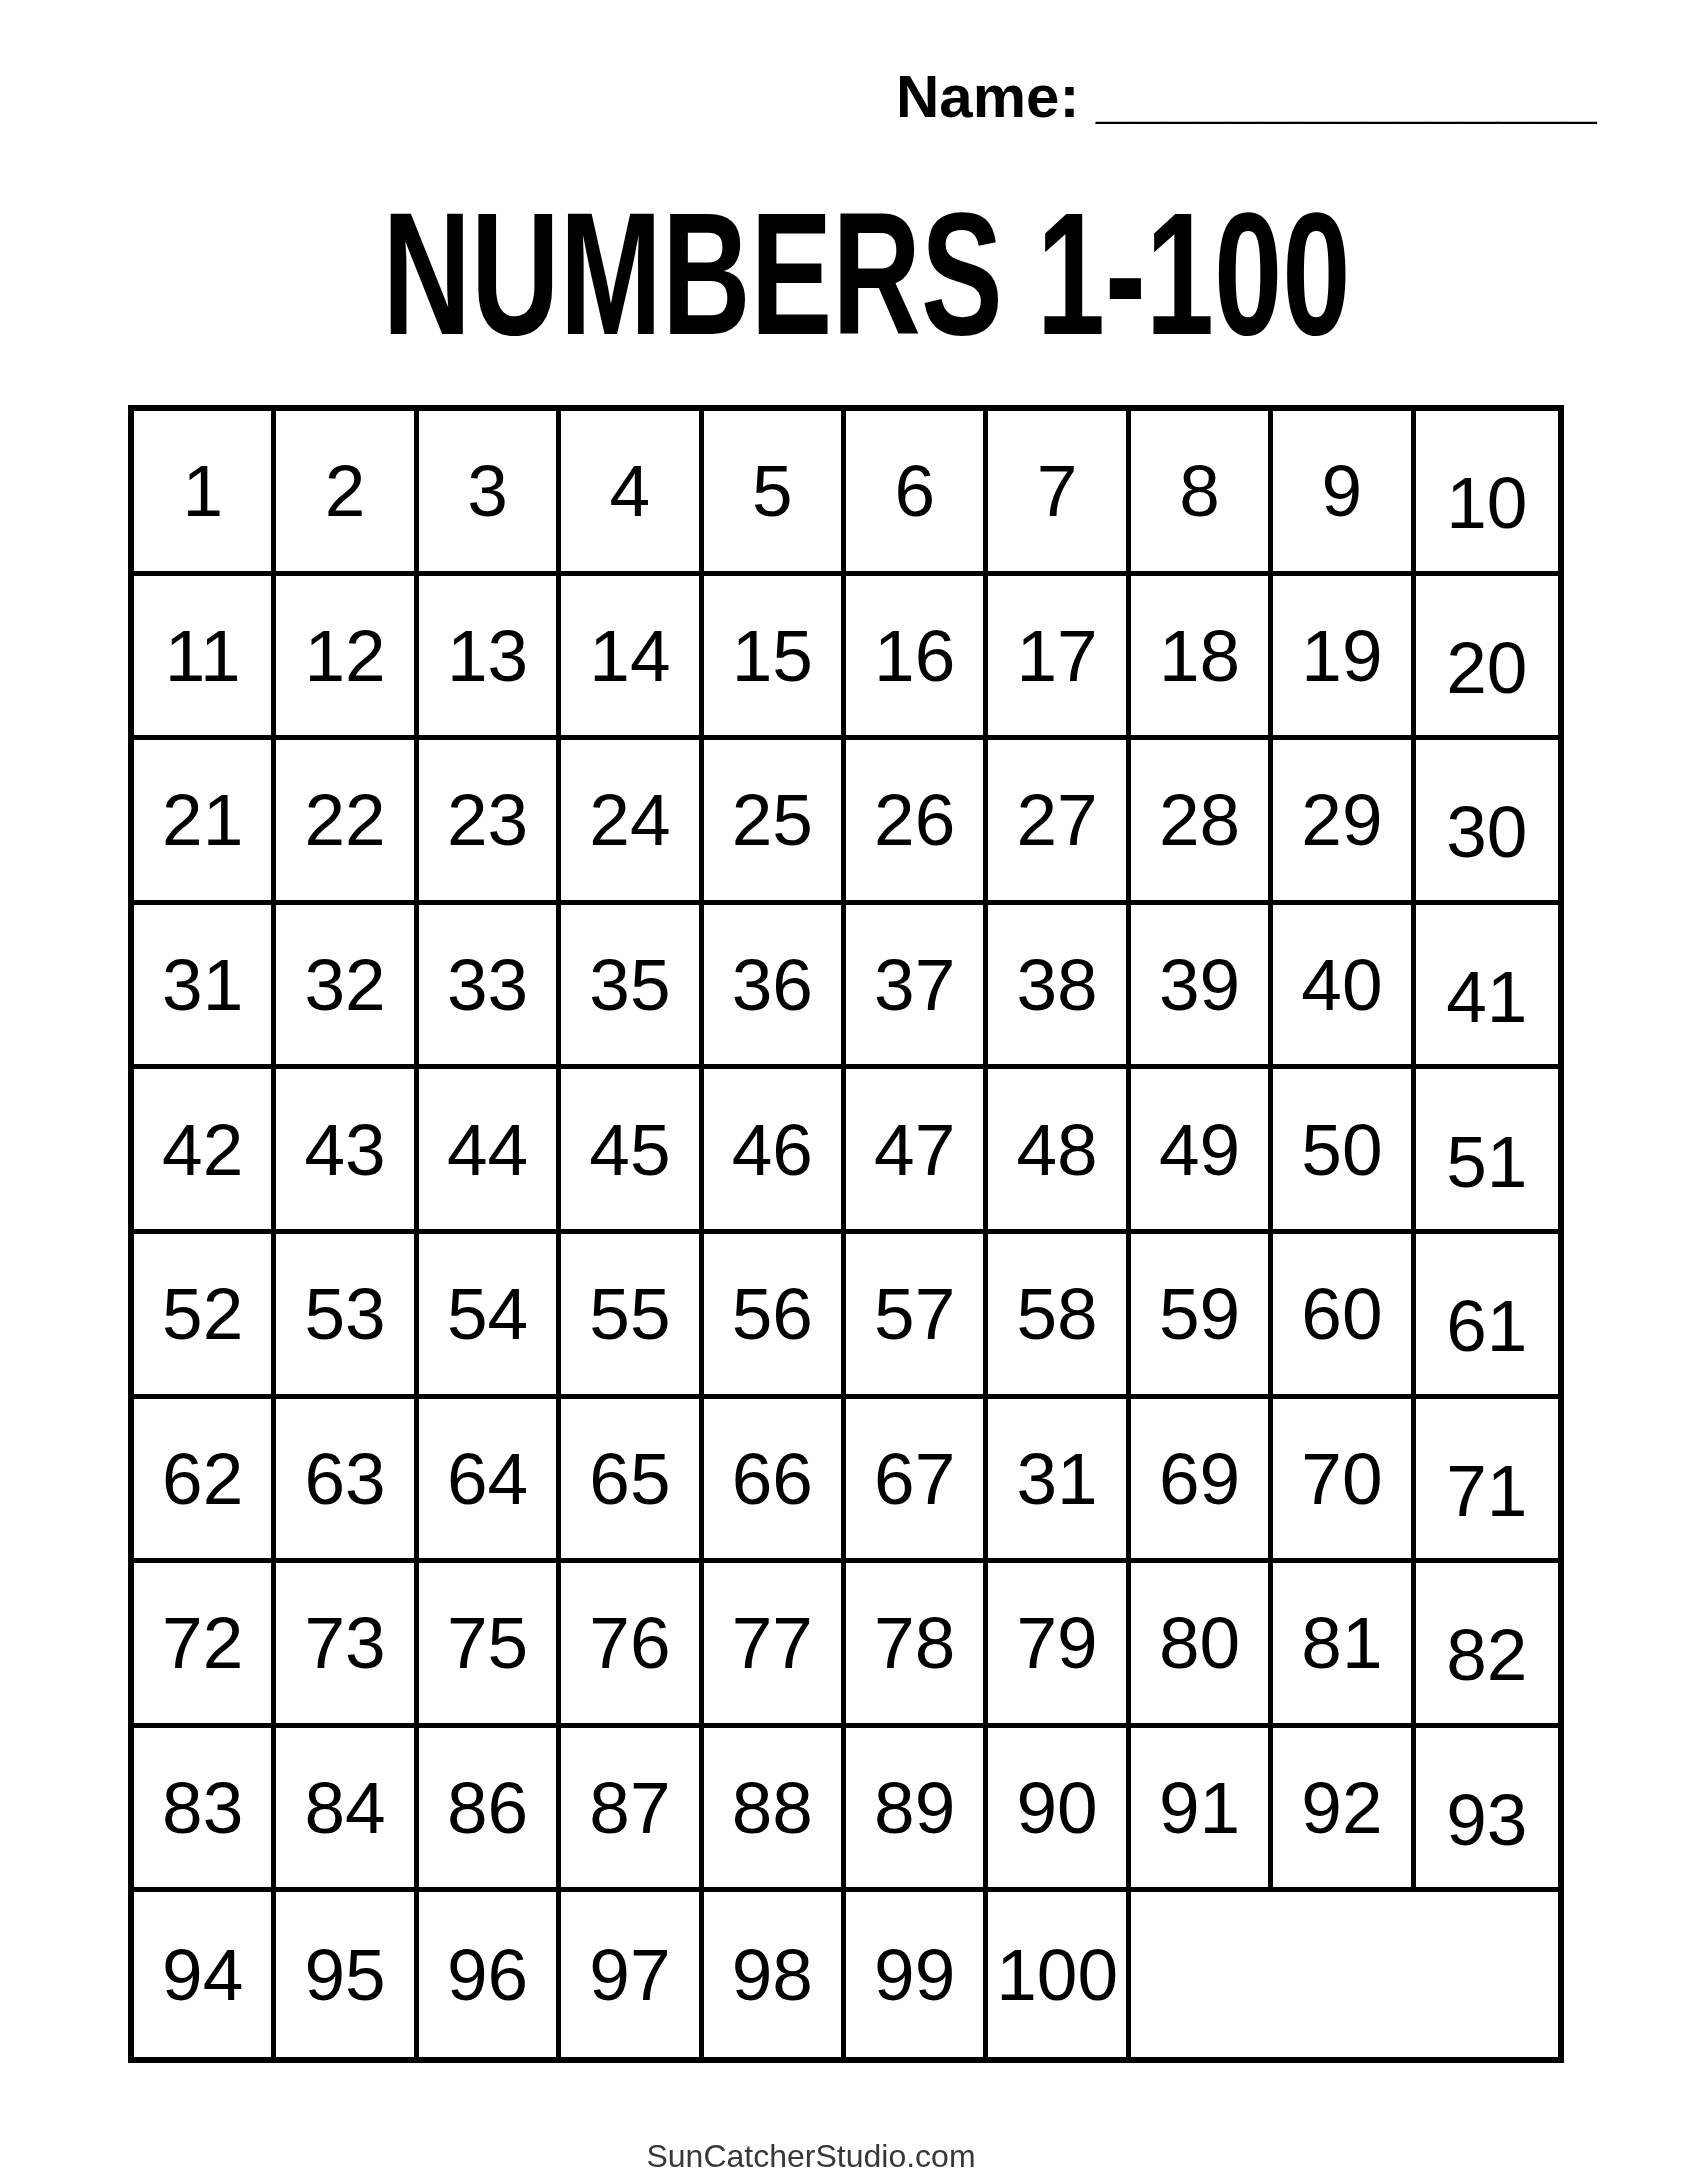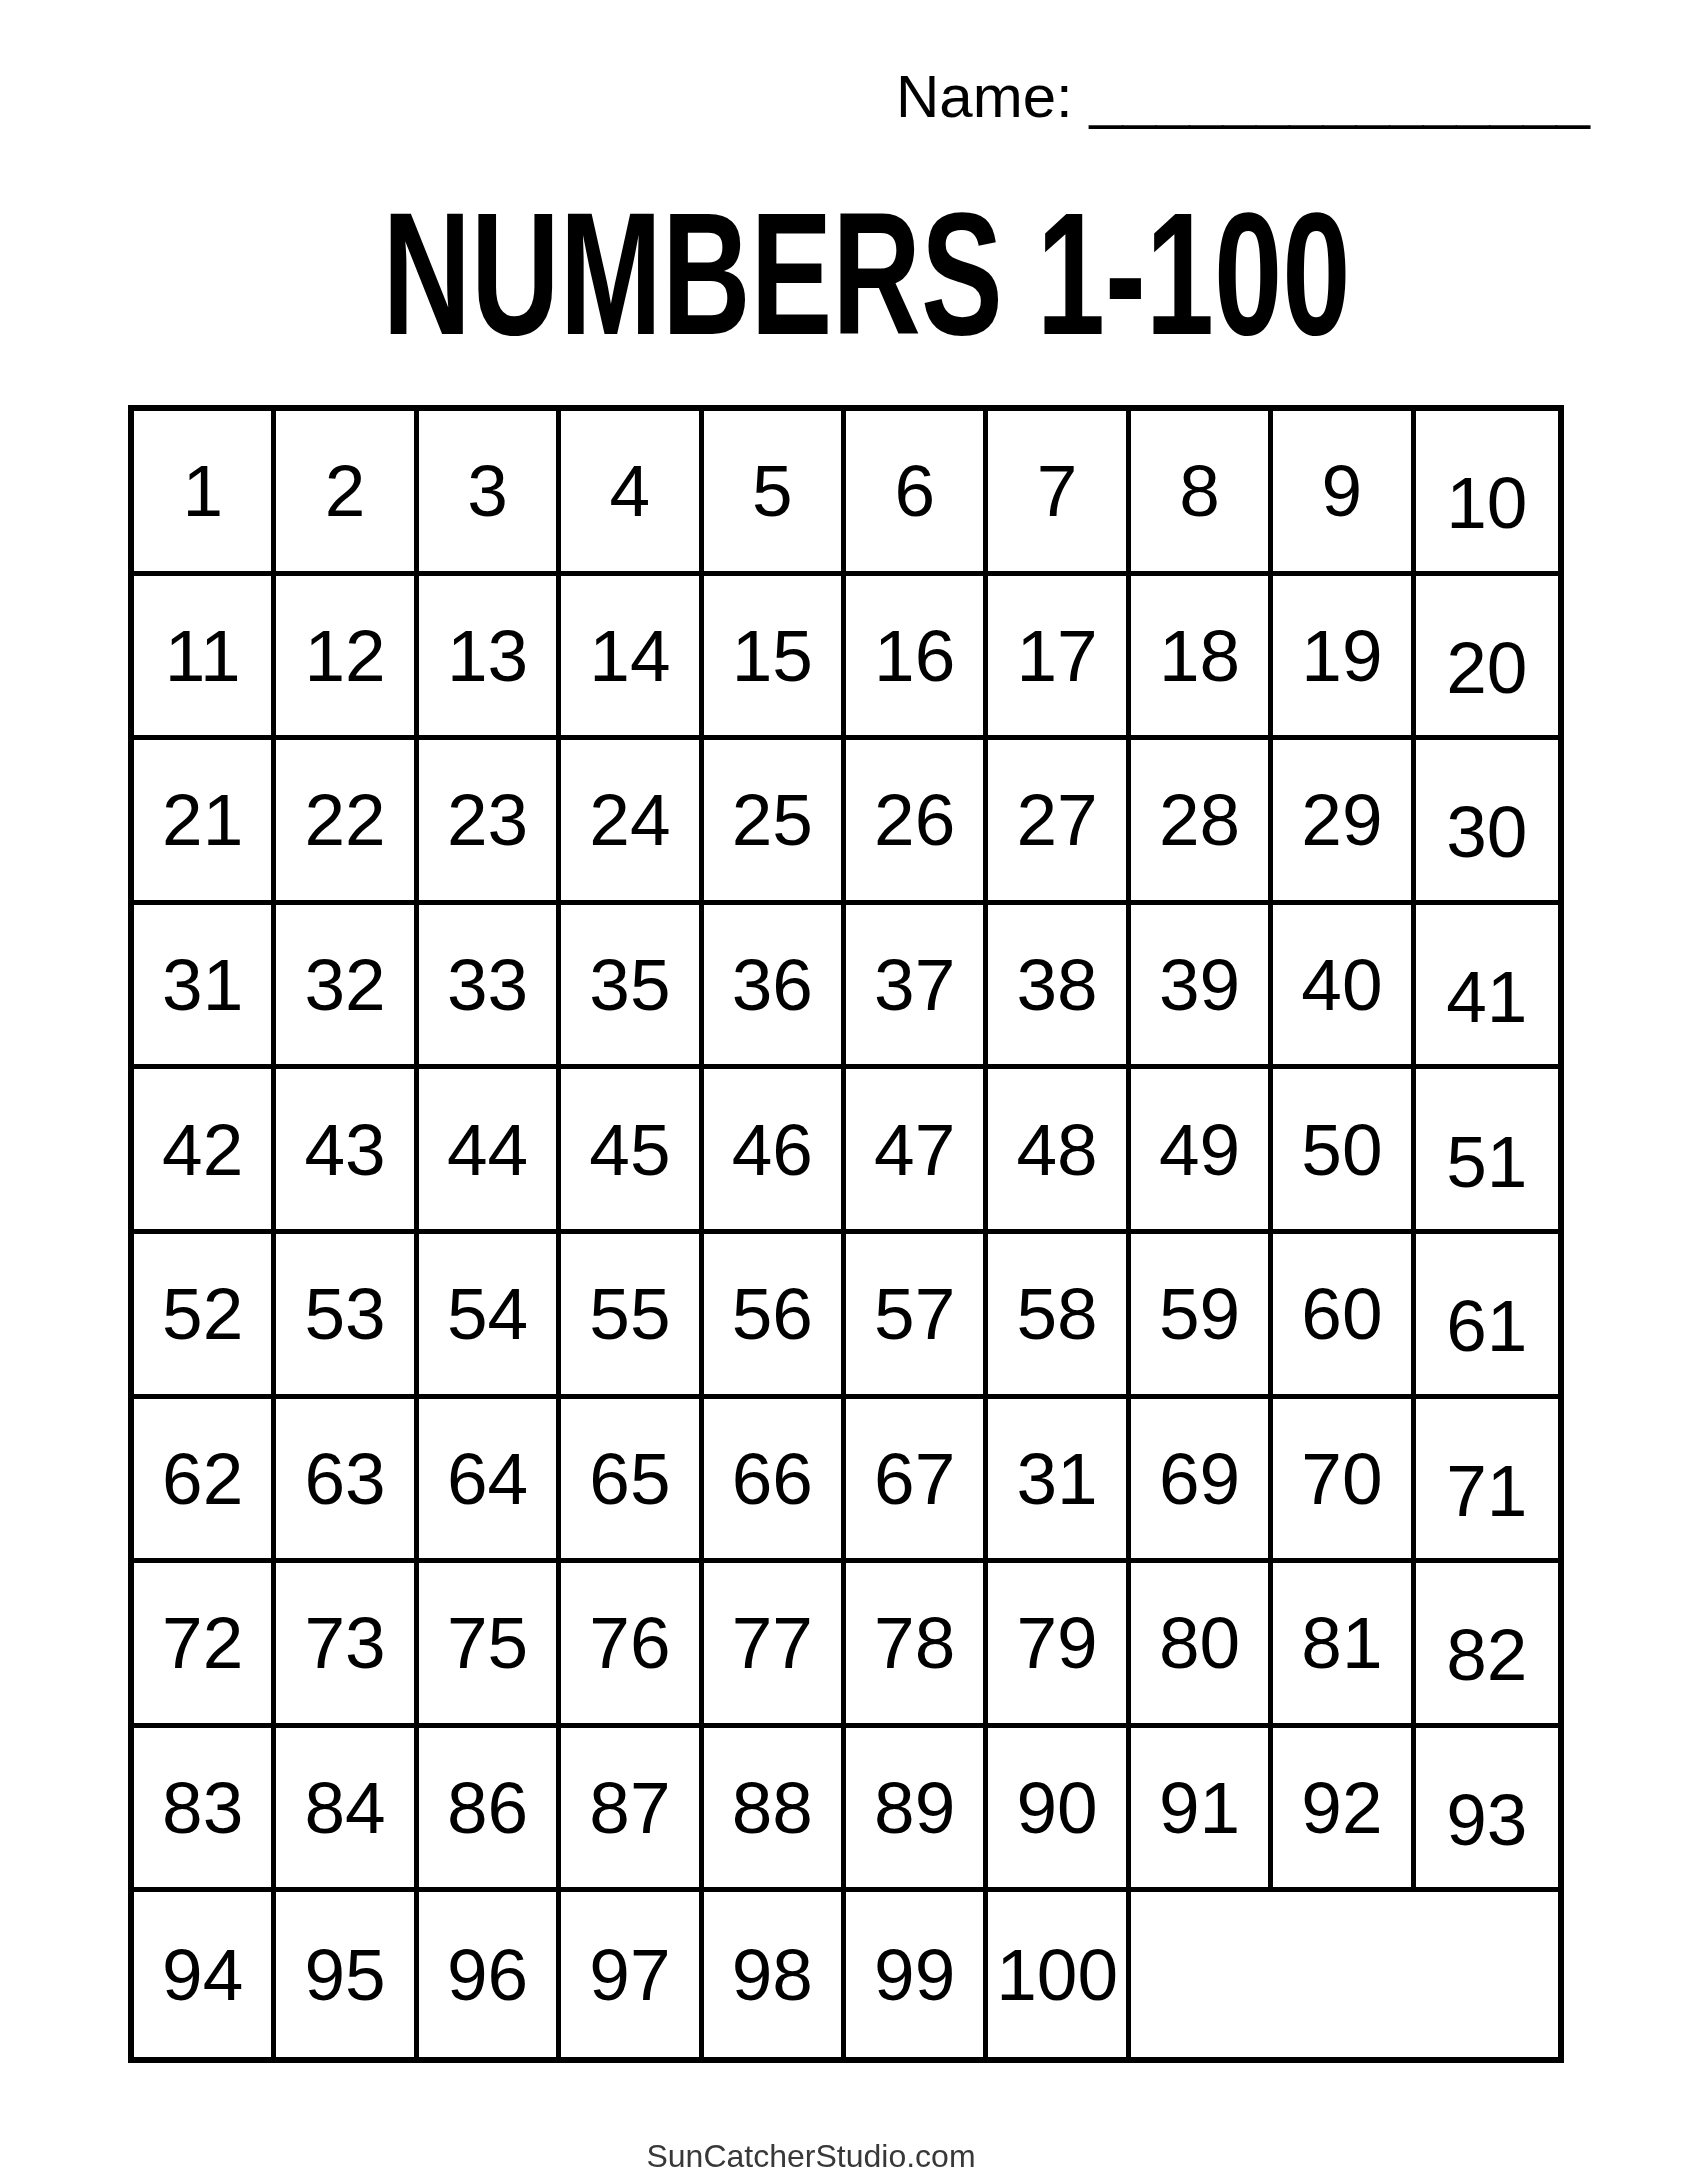--- a/index.html
+++ b/index.html
@@ -21,22 +21,22 @@
   
   .name-row {
     position: absolute;
     top: 67px;
     left: 896px;
     font-size: 60px;
     line-height: 1;
     white-space: nowrap;
     color: #000000;
   }
-  .name-label { font-weight: normal; }
-  .name-line { font-weight: normal; letter-spacing: 0; margin-top: 20px; }
+  .name-label { font-weight: bold; }
+  .name-line { font-weight: bold; letter-spacing: 0; margin-top: 20px; }
 
   
   .title-wrap {
     position: absolute;
     top: 187px;
     left: 24px;
     width: 1685px;
     text-align: center;
     line-height: 1;
   }

